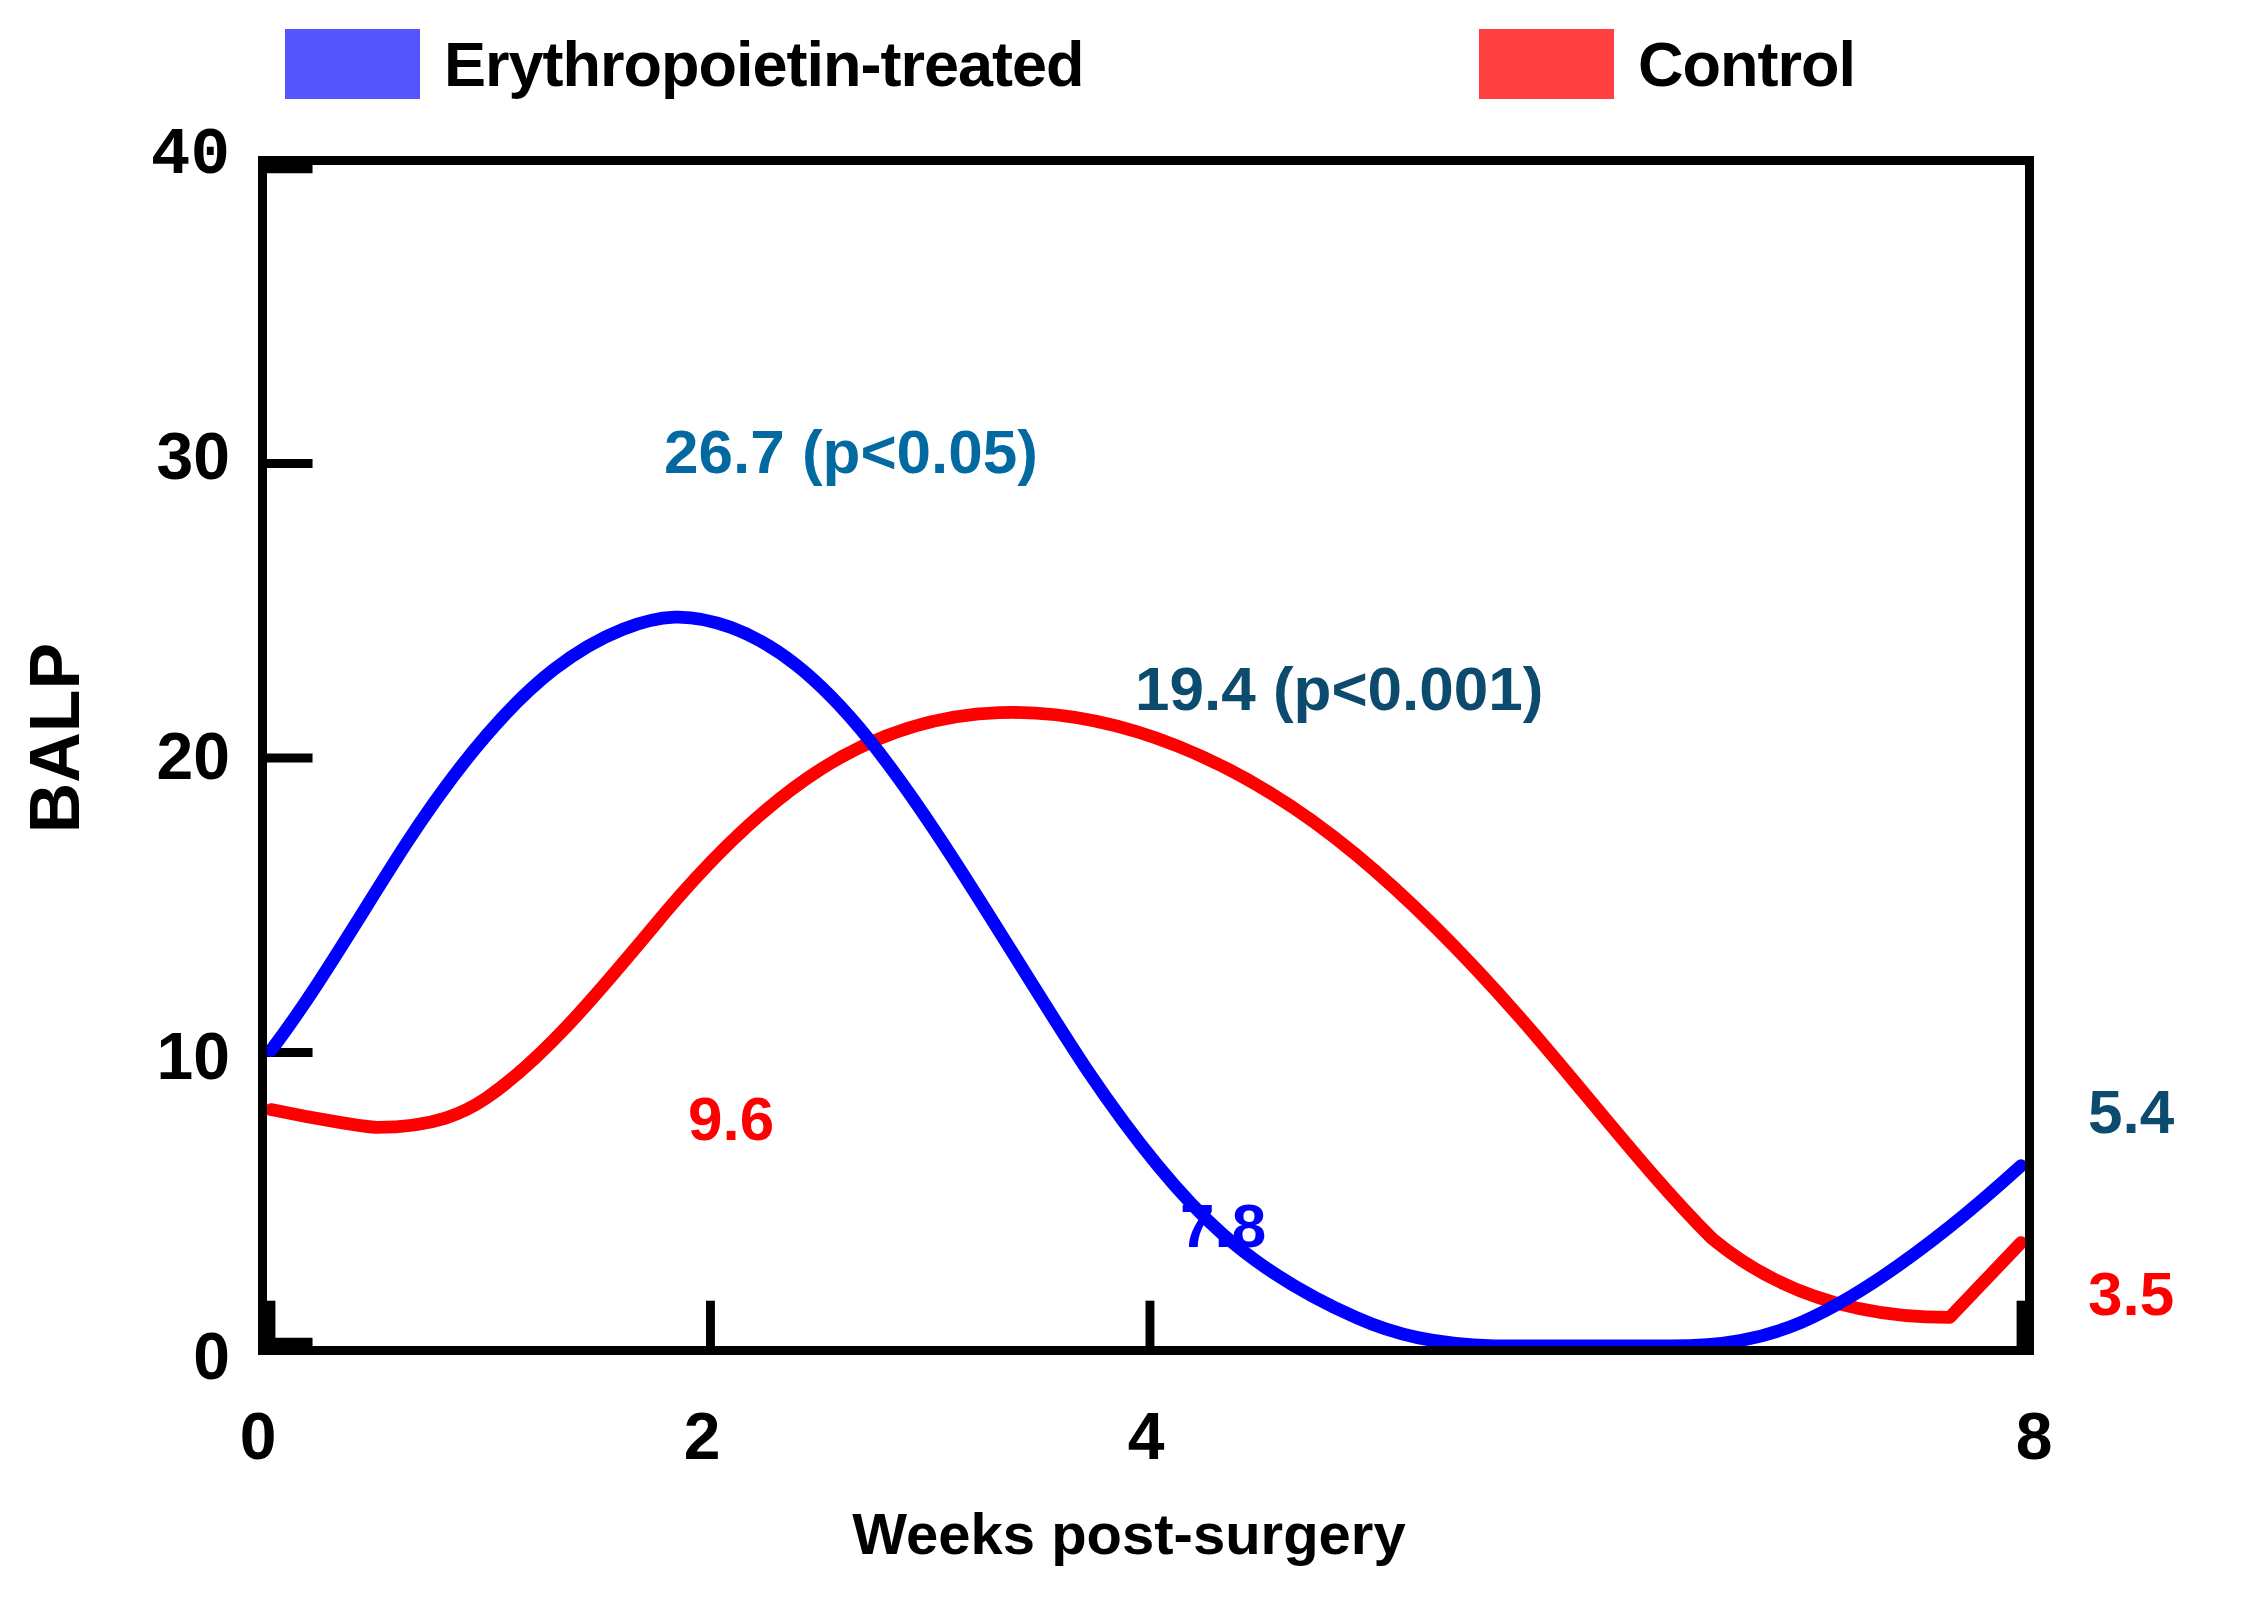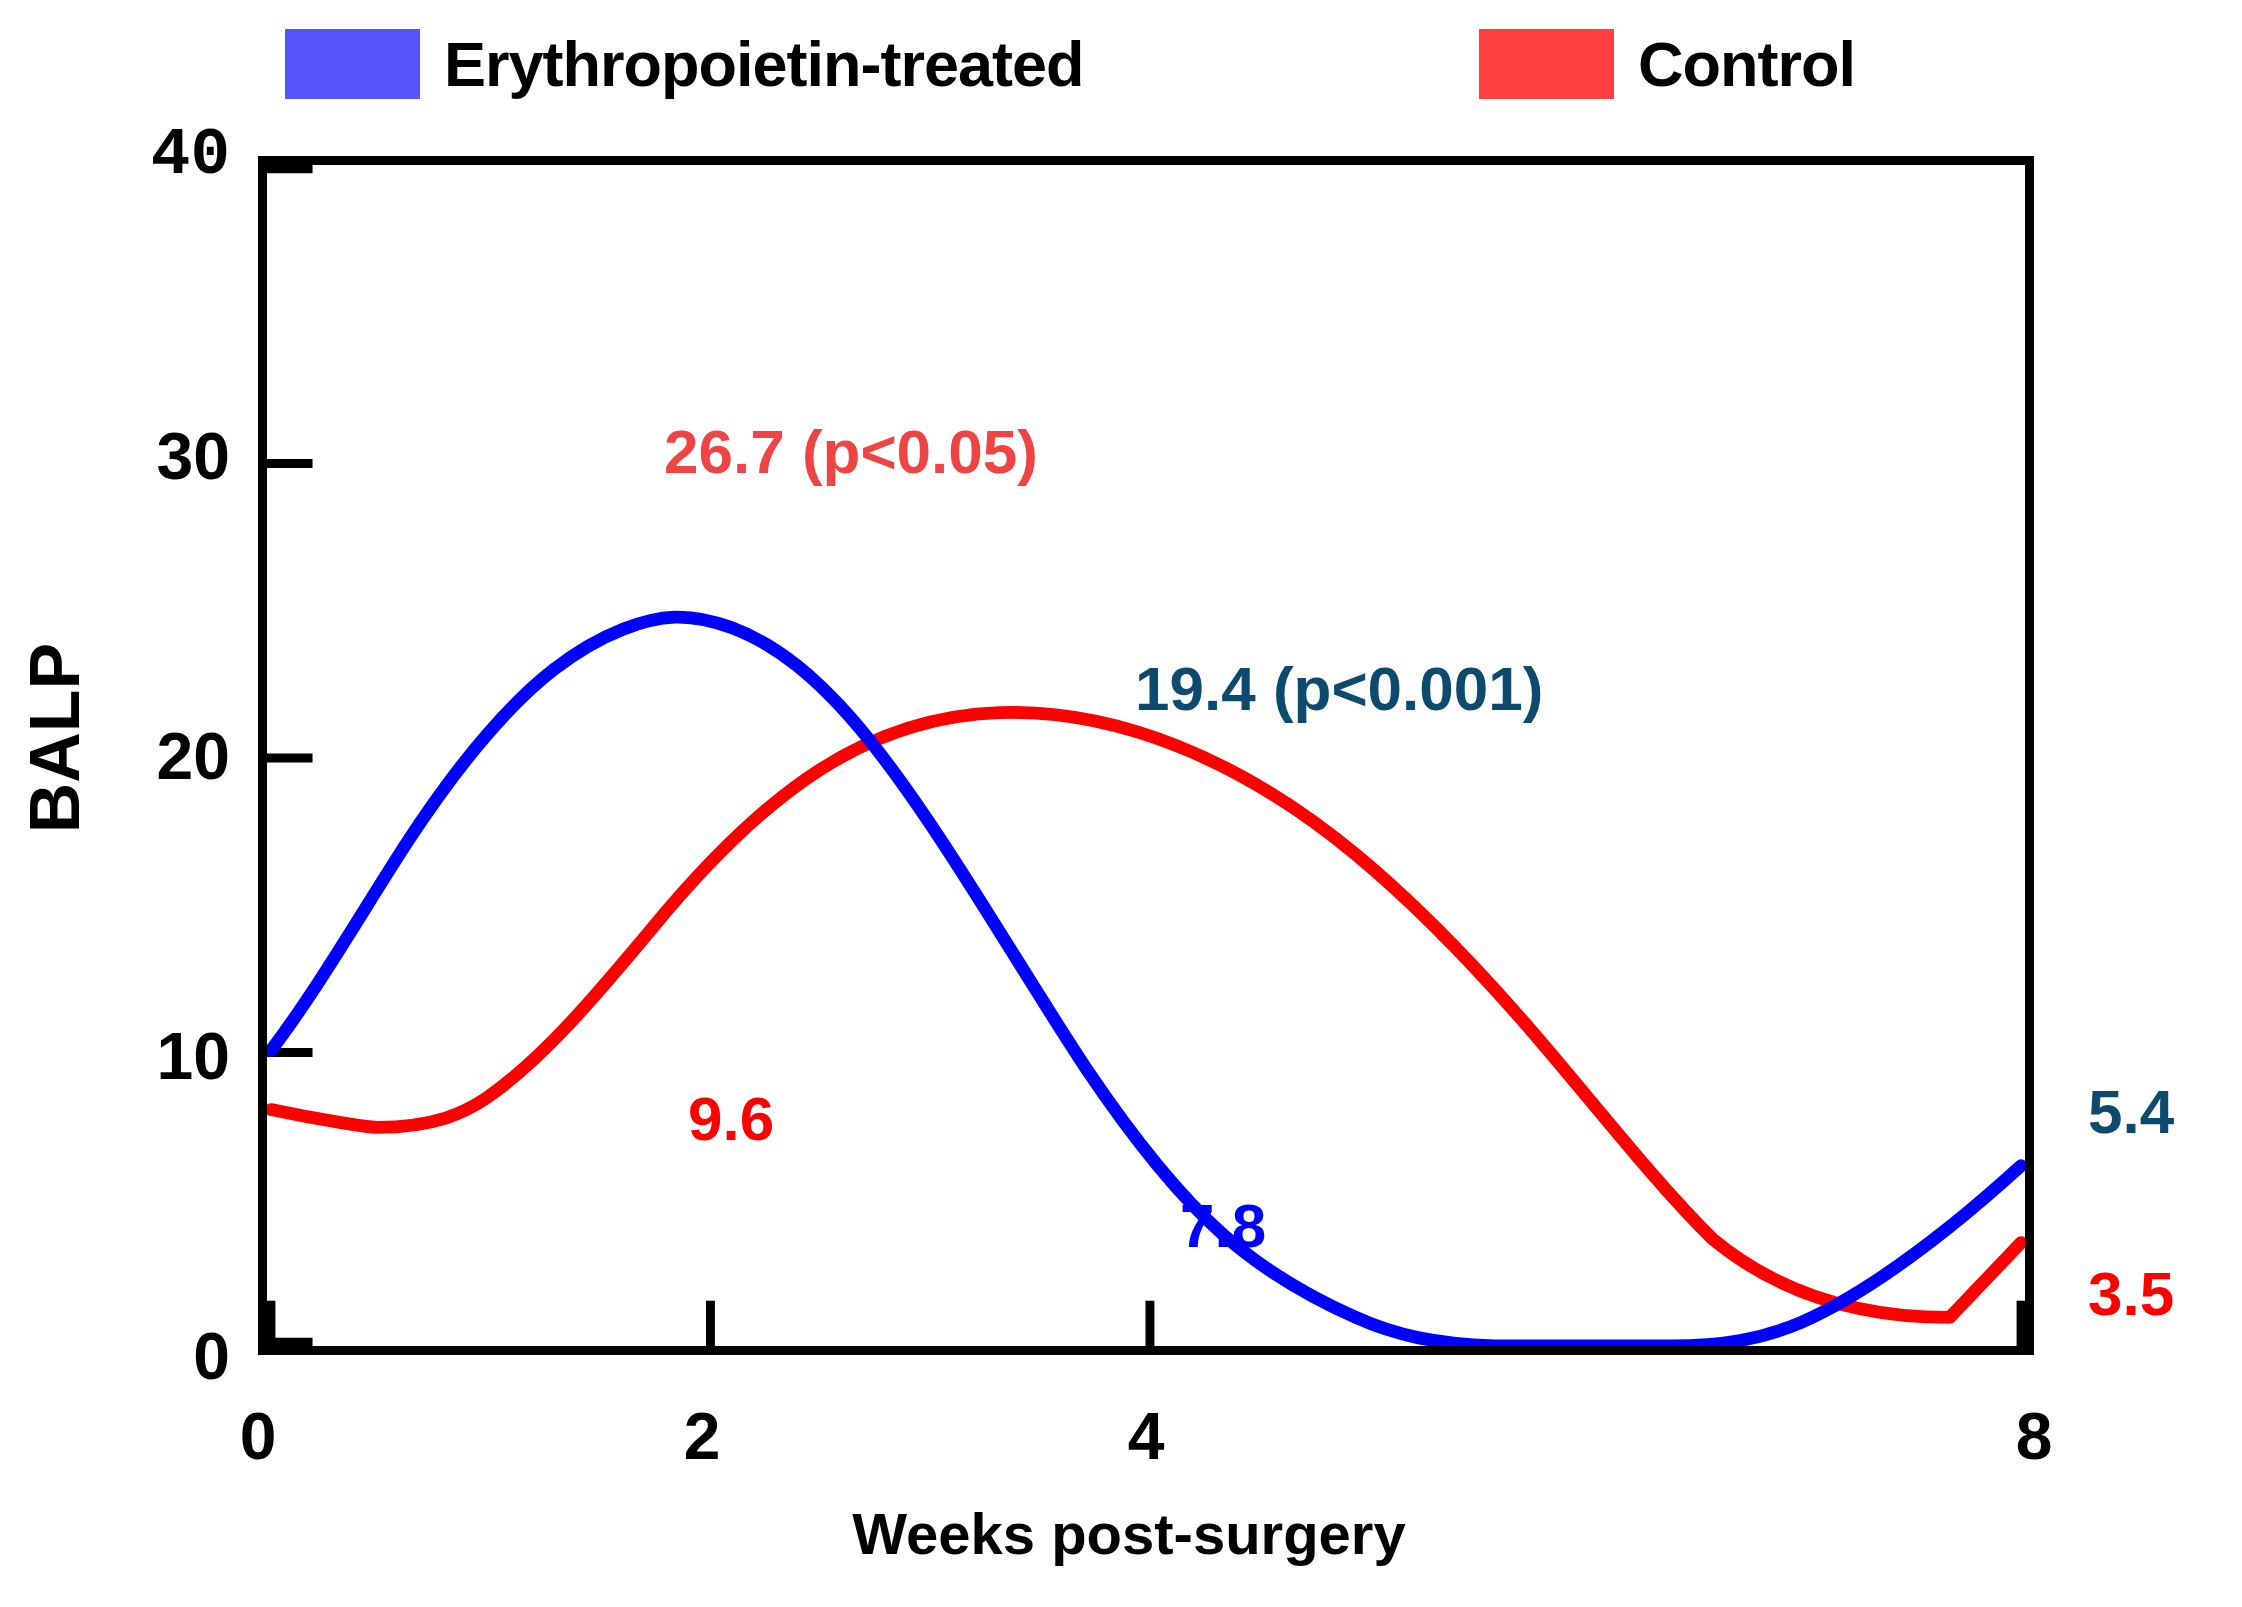--- a/index.html
+++ b/index.html
@@ -123,21 +123,21 @@
                C 1010,1125 1055,1150 1100,1170
                C 1140,1188 1180,1197 1240,1199
                L 1418,1199
                C 1470,1199 1510,1192 1550,1175
                C 1600,1153 1650,1118 1700,1078
                C 1725,1058 1750,1036 1772,1016"></path>
     </svg>
   </div>
 
   <div>
-    <div class="annot" style="left:664px;  top:408px;  color:#ef4444;">26.7 (p&lt;0.05)</div>
+    <div class="annot" style="left:664px;  top:408px;  color:#0369a1;">26.7 (p&lt;0.05)</div>
 
     <div class="annot" style="left:1135px; top:645px;  color:#0c4a6e;">19.4 (p&lt;0.001)</div>
 
     <div class="annot" style="left:688px;  top:1075px; color:#FF0000;">9.6</div>
 
     <div class="annot" style="left:1180px; top:1158px; color:#0000FF;margin-top:24px;">7.8</div>
 
     <div class="annot" style="left:2088px; top:1068px; color:#0c4a6e;">5.4</div>
 
     <div class="annot" style="left:2088px; top:1250px; color:#FF0000;">3.5</div>

